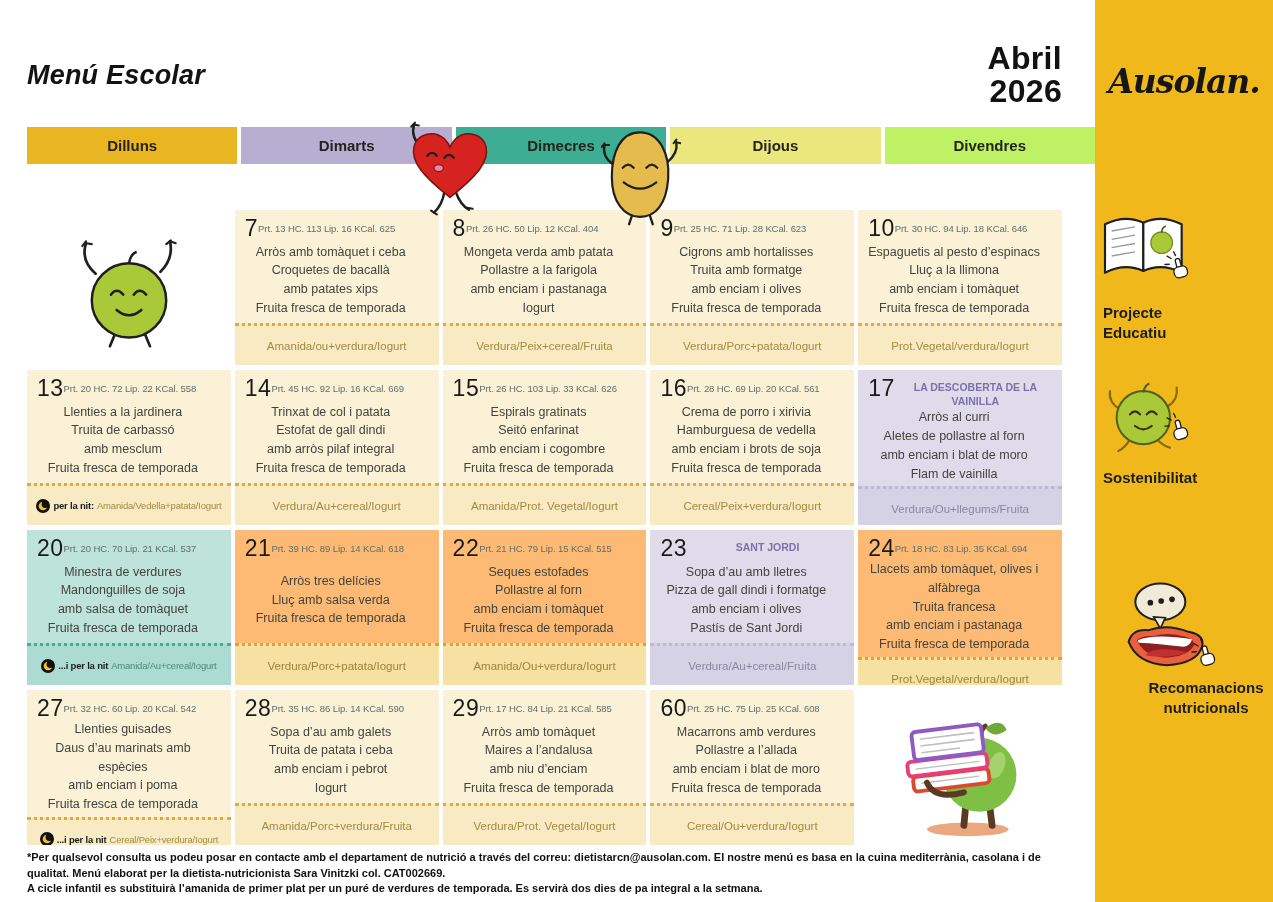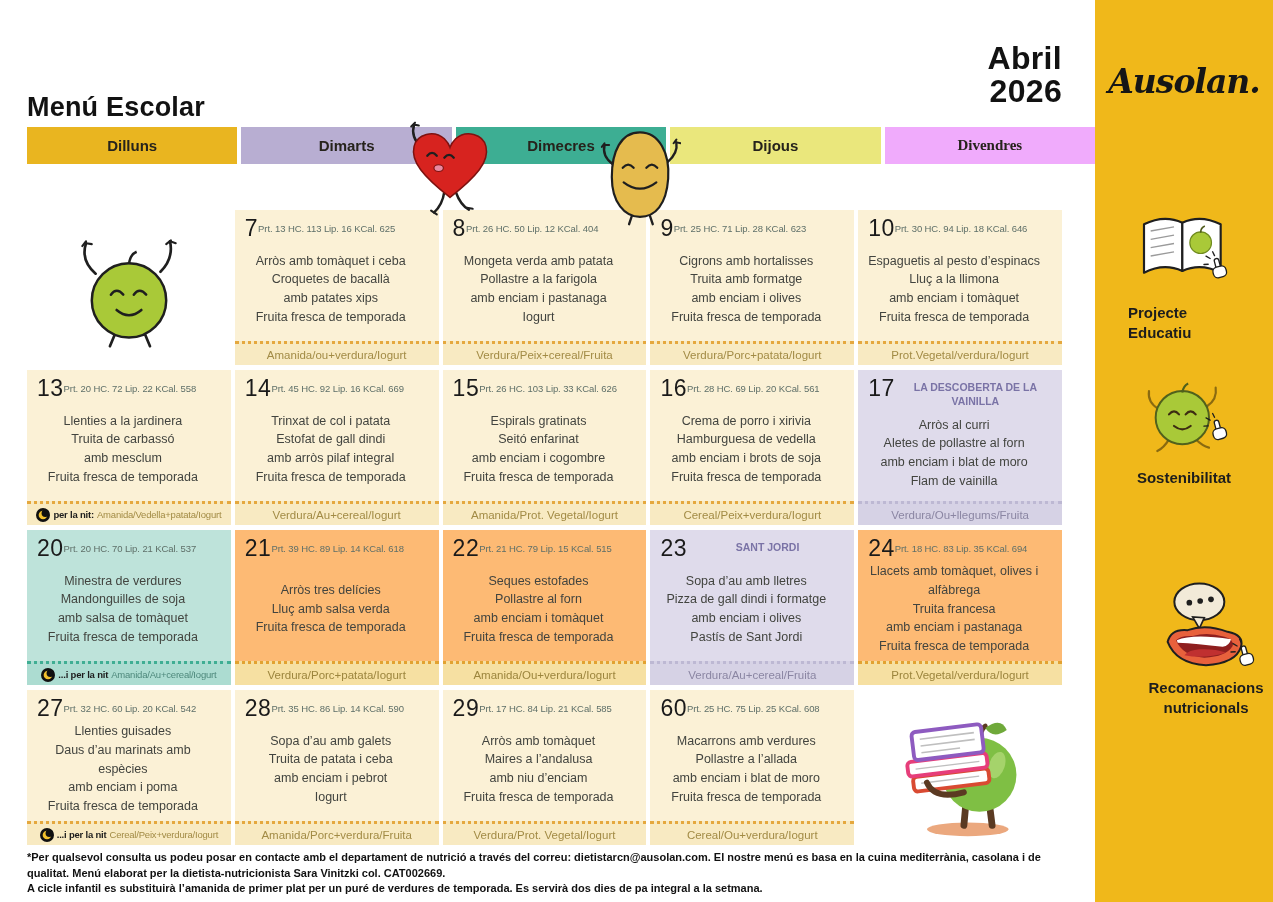--- a/index.html
+++ b/index.html
@@ -2,21 +2,21 @@
 <html><head>
 <meta charset="utf-8">
 <style>
   * { margin:0; padding:0; box-sizing:border-box; }
   html,body { background:#fff; }
   .page { position:relative; width:1273px; height:902px; background:#ffffff;
           font-family:"Liberation Sans", sans-serif; overflow:hidden; }
 
   .main { position:absolute; left:27px; top:0; width:1035px; height:902px; }
 
-  .page-title { position:absolute; left:0; top:92px; font-size:27px; font-weight:bold; color:#121212; letter-spacing:0.2px; }
+  .page-title { position:absolute; left:0; top:60px; font-size:27px; font-weight:bold; color:#121212; letter-spacing:0.2px;font-style:italic; }
   .month-block { position:absolute; right:0; top:42px; text-align:right; font-size:32px; font-weight:bold; color:#121212; line-height:1.02; letter-spacing:0.3px; }
 
   .weekday-row { position:absolute; left:0; top:127px; width:1068px; height:37px;
                  display:grid; grid-template-columns:repeat(5,1fr); column-gap:4px; }
   .wd { display:flex; align-items:center; justify-content:center; font-size:15px; font-weight:bold; color:#26231c; }
 
   .calendar { position:absolute; left:0; top:210px; width:1035px;
               display:grid; grid-template-columns:repeat(5,1fr); column-gap:4px; row-gap:5px; grid-auto-rows:155px; }
 
   .cell { position:relative; display:flex; flex-direction:column; overflow:hidden; }
@@ -27,21 +27,21 @@
   .v-empty { background:transparent; }
 
   .cell-top { display:flex; align-items:flex-start; padding:7px 6px 0 10px; }
   .day-num { font-size:23px; color:#1a1a1a; line-height:1; letter-spacing:0.5px; }
   .nutri { flex:1; font-size:9.5px; color:#5E6F68; padding-top:6px; letter-spacing:-0.1px; white-space:nowrap; }
   .special { flex:1; text-align:center; font-size:10.5px; font-weight:bold; color:#7A73A6; padding:3px 8px 0 8px; line-height:1.35; }
 
   .cell-menu { flex:1; display:flex; flex-direction:column; justify-content:center; text-align:center;
                font-size:12.5px; color:#42443F; line-height:1.5; padding:0 17px 3px 5px; }
 
-  .cell-foot { height:24px; flex:none; display:flex; align-items:center; justify-content:center; gap:3px;
+  .cell-foot { height:42px; flex:none; display:flex; align-items:center; justify-content:center; gap:3px;
                font-size:11.5px; padding:0 3px; white-space:nowrap; }
   .v-cream .cell-foot { background:#F8EAC2; color:#A28B45; border-top:3px dotted #E5A83E; }
   .v-gold  .cell-foot { background:#F6E0A2; color:#9C853D; border-top:3px dotted #E2A231; }
   .v-teal  .cell-foot { background:#ACDCD1; color:#4D887B; border-top:3px dotted #3FAE93; }
   .v-lav   .cell-foot { background:#D6D2E5; color:#8B86A3; border-top:3px dotted #BDB8D3; }
   .cell-foot.night { font-size:9.5px; letter-spacing:-0.2px; }
   .night-prefix { font-weight:bold; color:#1c1c1c; }
   .moon-icon { width:14px; height:14px; flex:none; }
 
   .cell-illu { flex:1; display:flex; align-items:center; justify-content:center; }
@@ -50,21 +50,21 @@
               color:#111; line-height:1.42; }
   .footnote p { margin:0; }
 
   .char-heart { position:absolute; left:372px; top:118px; width:102px; height:104px; z-index:6; }
   .char-potato { position:absolute; left:572px; top:126px; width:82px; height:100px; z-index:6; }
   .char-heart svg, .char-potato svg { width:100%; height:100%; }
 
   .sidebar { position:absolute; right:0; top:0; width:178px; height:902px; background:#F0B81A; }
   .logo { position:absolute; top:62px; width:100%; text-align:center; font-family:"DejaVu Serif", serif;
           font-style:italic; font-weight:bold; font-size:33px; color:#161616; letter-spacing:-1px; }
-  .side-item { position:absolute; width:100%; display:flex; flex-direction:column; align-items:center; cursor:pointer; }
+  .side-item { position:absolute; width:100%; display:flex; flex-direction:column; align-items:flex-start; cursor:pointer; }
   .side-item .icon { width:100px; height:92px; }
   .side-item .icon svg { width:100%; height:100%; }
   .side-label { margin-top:6px; font-size:15px; font-weight:bold; color:#1d1d1d; text-align:center; line-height:1.3; padding:0 8px; }
   #side-item-0 { top:205px; } #side-item-0 .side-label{ text-align:left; width:128px; }
   #side-item-1 { top:370px; }
   #side-item-2 { top:580px;margin-left:22px; }
 </style>
 </head>
 <body>
 
@@ -75,21 +75,21 @@
     <div class="month-block">
       <div>Abril</div>
       <div>2026</div>
     </div>
 
     <div class="weekday-row" id="weekdayRow">
         <div class="wd" style="background: rgb(233, 181, 32);">Dilluns</div>
         <div class="wd" style="background: rgb(184, 174, 210);">Dimarts</div>
         <div class="wd" style="background: rgb(61, 174, 147);">Dimecres</div>
         <div class="wd" style="background: rgb(234, 231, 124);">Dijous</div>
-        <div class="wd" style="background: #f0abfc; font-family: Liberation Serif, serif;">Divendres</div>
+        <div class="wd" style="background: #bef264;">Divendres</div>
       </div>
 
     <div class="char-heart">
       <svg viewBox="0 0 100 110">
         <path d="M20,32 Q8,20 12,7" fill="none" stroke="#1f1f1f" stroke-width="2.6" stroke-linecap="round"></path>
         <path d="M9,9 l4,-4 M12,7 l5,1" fill="none" stroke="#1f1f1f" stroke-width="2.2" stroke-linecap="round"></path>
         <path d="M72,48 Q84,44 82,32" fill="none" stroke="#1f1f1f" stroke-width="2.6" stroke-linecap="round"></path>
         <path d="M79,31 l4,-3 M82,32 l4,2" fill="none" stroke="#1f1f1f" stroke-width="2.2" stroke-linecap="round"></path>
         <path d="M44,78 q-2,14 -11,22 M56,78 q5,14 14,19" fill="none" stroke="#1f1f1f" stroke-width="2.6" stroke-linecap="round"></path>
         <path d="M30,98 l6,4 M68,95 l6,1" fill="none" stroke="#1f1f1f" stroke-width="2.2" stroke-linecap="round"></path>

